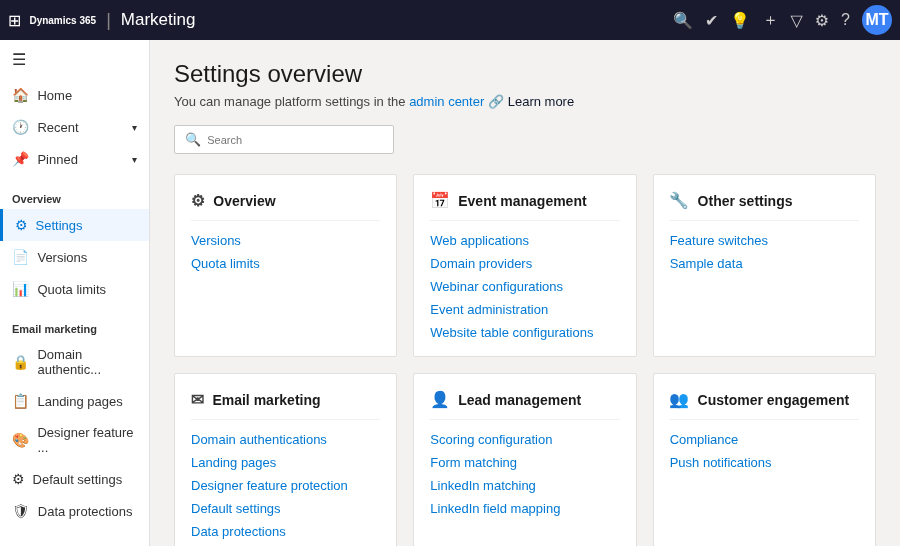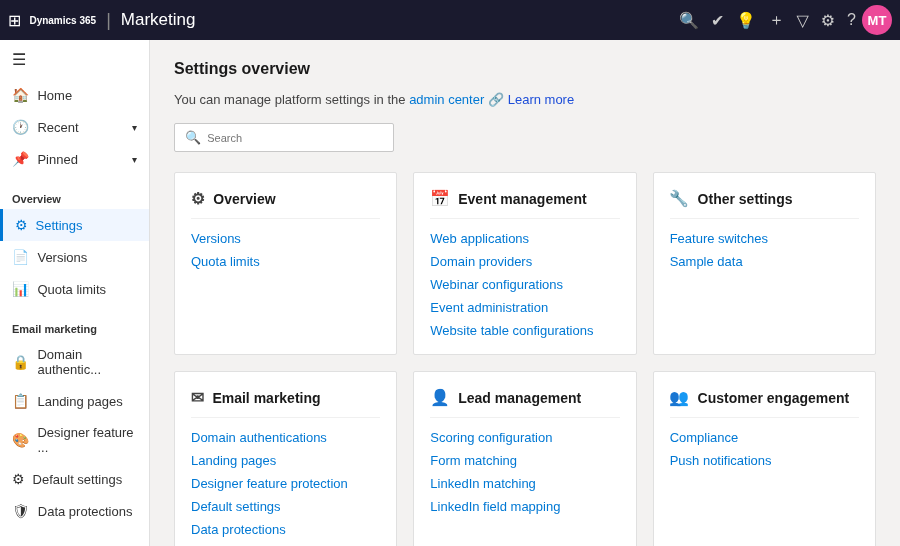--- a/index.html
+++ b/index.html
@@ -38,25 +38,26 @@
     .topnav-spacer { flex: 1; }
     .topnav-icon {
       color: #ccc;
       font-size: 16px;
       margin: 0 6px;
       cursor: pointer;
     }
     .topnav-avatar {
       width: 30px; height: 30px;
       border-radius: 50%;
-      background: #ec4899;
+      background: #3b82f6;
       color: #fff;
-      font-size: 13px;
+      font-size: 16px;
       font-weight: 600;
       display: flex; align-items: center; justify-content: center;
+      margin-left: 6px;
       cursor: pointer;
     }
 
     
     .main-layout {
       display: flex;
       flex: 1;
       overflow: hidden;
     }
 
@@ -99,24 +100,24 @@
     .sidebar-divider { height: 1px; background: #e0e0e0; margin: 4px 0; }
 
     
     .content {
       flex: 1;
       overflow-y: auto;
       padding: 20px 24px;
       background: #f3f2f1;
     }
     .page-title {
-      font-size: 16px;
-      font-weight: 700;
+      font-size: 24px;
+      font-weight: 400;
       color: #1a1a1a;
-      margin-bottom: 14px;
+      margin-bottom: 6px;
     }
     .page-subtitle {
       font-size: 13px;
       color: #444;
       margin-bottom: 16px;
     }
     .page-subtitle a {
       color: #0078d4;
       text-decoration: none;
     }
@@ -271,21 +272,21 @@
     <div style="flex:1"></div>
 
   </aside>
 
   <main class="content">
     <h1 class="page-title">Settings overview</h1>
     <p class="page-subtitle">
       <span>You can manage platform settings in the</span>
       <a style="color: rgb(0, 120, 212); text-decoration: none;">admin center</a>
       🔗
-      <a style="color: #1d4ed8; text-decoration: none;">Learn more</a>
+      <a style="color: #0f172a; text-decoration: none;">Learn more</a>
     </p>
 
     <div class="search-bar">
       <span class="search-icon">🔍</span>
       <input type="text" placeholder="Search" style="">
     </div>
 
     <div class="settings-grid" id="settings-grid">
     <div class="settings-card">
           <div class="card-header">

